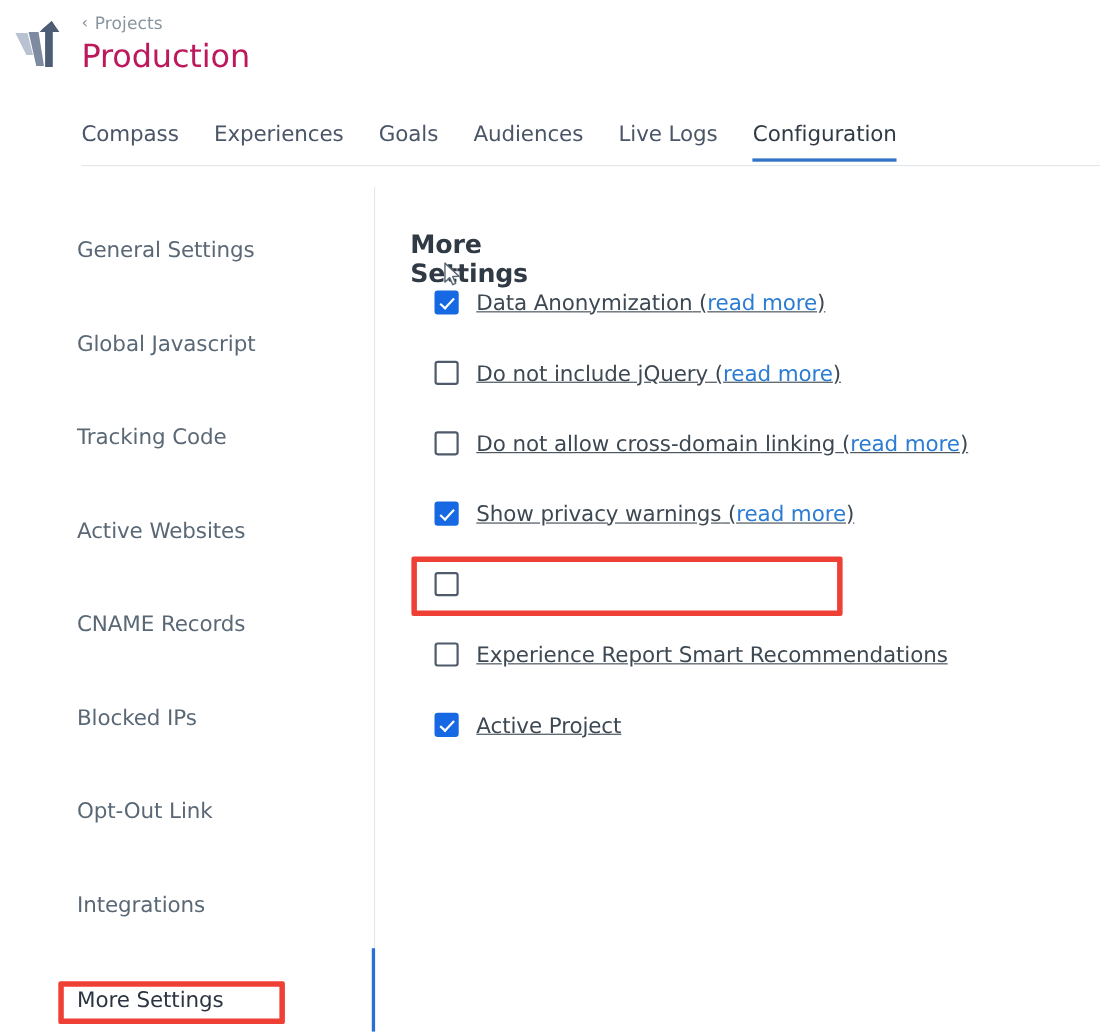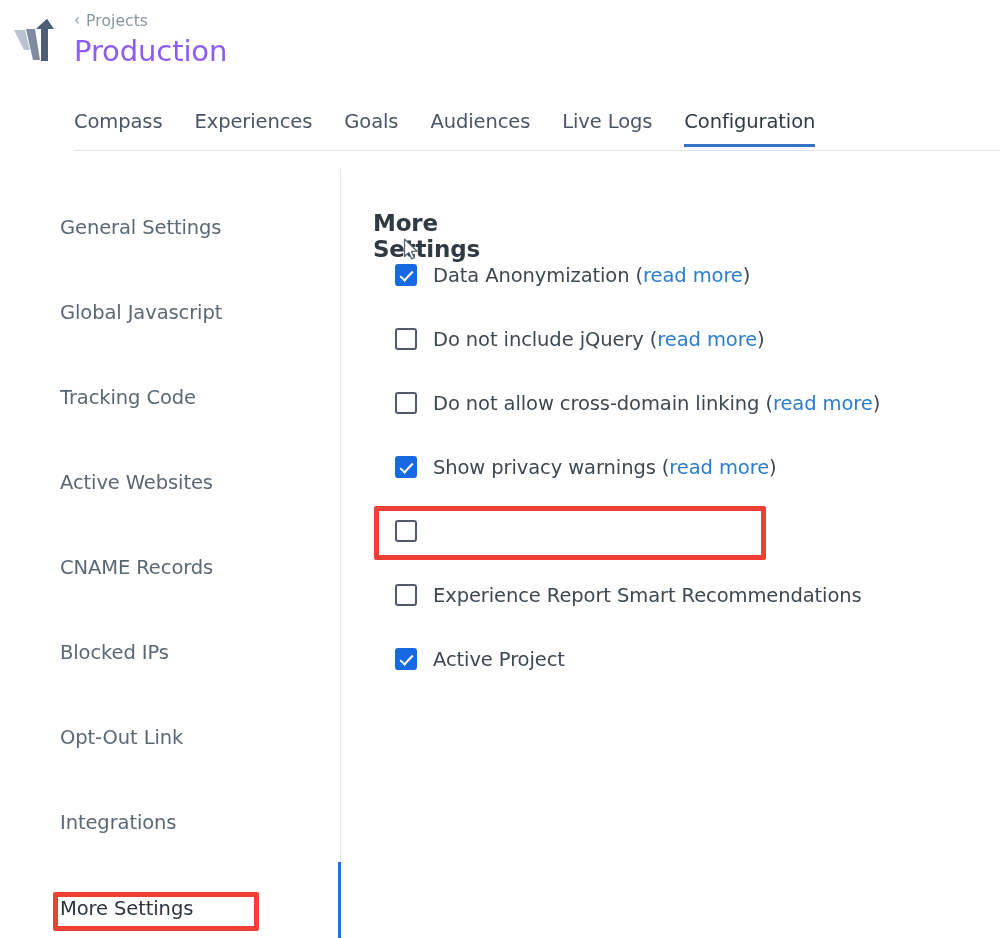--- a/index.html
+++ b/index.html
@@ -48,21 +48,21 @@
     display: inline-block;
     transform: translateY(-1px);
   }
   .breadcrumb .crumb-text { color: #8795a1; }
 
   .page-title {
     position: absolute;
     left: 74px; top: 34px;
     font-size: 29px;
     font-weight: 400;
-    color: #8b5cf6;
+    color: #be185d;
     letter-spacing: -0.1px;
   }
 
   
   .tabs {
     position: absolute;
     left: 74px; top: 110px;
     display: flex;
     align-items: flex-end;
     gap: 4px;
@@ -103,21 +103,21 @@
 
   
   .sidebar {
     position: absolute;
     left: 0; top: 168px;
     width: 340px;
     height: 770px;
   }
   .sidebar-item {
     position: absolute;
-    left: 60px;
+    left: 70px;
     font-size: 19.5px;
     color: #5a6876;
     cursor: pointer;
     white-space: nowrap;
     letter-spacing: -0.1px;
   }
   .sidebar-item.active {
     color: #2b3440;
   }
 
@@ -190,20 +190,21 @@
     border-width: 0 2.6px 2.6px 0;
     transform: rotate(43deg);
   }
 
   .setting-label {
     margin-left: 16px;
     font-size: 19.5px;
     color: #3d4852;
     white-space: nowrap;
     letter-spacing: -0.1px;
+    text-decoration: underline;
   }
   .readmore {
     color: #2b7cd3;
     cursor: pointer;
   }
   .paren { color: #3d4852; }
 
   
   .annotation {
     position: absolute;

